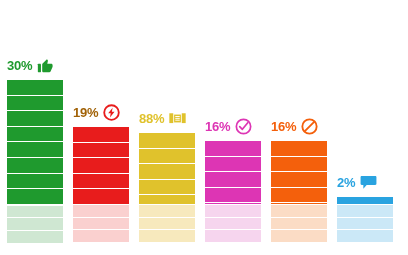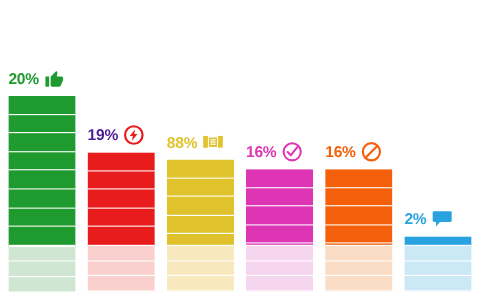--- a/index.html
+++ b/index.html
@@ -81,21 +81,21 @@
         <div class="seg" style="height: 15.6px; background: rgb(31, 154, 46);"></div>
         <div class="seg" style="height: 15.6px; background: rgb(31, 154, 46);"></div>
         <div class="seg" style="height: 15.6px; background: rgb(31, 154, 46);"></div>
         <div class="seg" style="height: 15.6px; background: rgb(31, 154, 46);"></div>
         <div class="seg" style="height: 0.2px; background: rgb(31, 154, 46);"></div>
         <div class="seg" style="height: 12.6px; background: rgb(207, 231, 210);"></div>
         <div class="seg" style="height: 12.6px; background: rgb(207, 231, 210);"></div>
         <div class="seg" style="height: 12.6px; background: rgb(207, 231, 210);"></div>
       </div>
       <div class="bar-label" style="bottom: 169px;">
-        <span class="pct" style="color: rgb(31, 154, 46);">20%</span>
+        <span class="pct" style="color: rgb(31, 154, 46);">30%</span>
         <span class="icon">
           <svg width="17" height="17" viewBox="0 0 24 24">
             <path fill="#1f9a2e" d="M9.2 21.5h8.1c.9 0 1.7-.55 2-1.38l2.6-6.1c.08-.2.12-.42.12-.64v-1.9c0-1.05-.85-1.9-1.9-1.9h-5.6l.85-4.06.03-.28c0-.39-.16-.75-.42-1.01L14.03 3.1 7.9 9.25c-.35.34-.56.82-.56 1.35v9c0 1.05.85 1.9 1.86 1.9z"></path>
             <rect fill="#1f9a2e" x="1.2" y="9.6" width="4.4" height="11.9" rx="0.7"></rect>
           </svg>
         </span>
       </div>
     </div>
     <div class="bar-group" style="left: 73px; bottom: 12px;">
       <div class="bar-col" style="height: 116px;">
@@ -103,21 +103,21 @@
         <div class="seg" style="height: 15.6px; background: rgb(232, 28, 28);"></div>
         <div class="seg" style="height: 15.6px; background: rgb(232, 28, 28);"></div>
         <div class="seg" style="height: 15.6px; background: rgb(232, 28, 28);"></div>
         <div class="seg" style="height: 15.6px; background: rgb(232, 28, 28);"></div>
         <div class="seg" style="height: 12.6px; background: rgb(250, 208, 207);"></div>
         <div class="seg" style="height: 12.6px; background: rgb(250, 208, 207);"></div>
         <div class="seg" style="height: 12.6px; background: rgb(250, 208, 207);"></div>
         <div class="seg" style="height: 0.2px; background: rgb(250, 208, 207);"></div>
       </div>
       <div class="bar-label" style="bottom: 122px;">
-        <span class="pct" style="color: #4c1d95;">19%</span>
+        <span class="pct" style="color: #a16207;">19%</span>
         <span class="icon">
           <svg width="17" height="17" viewBox="0 0 24 24">
             <circle cx="12" cy="12" r="10.3" fill="none" stroke="#e81c1c" stroke-width="2.6"></circle>
             <path fill="#e81c1c" d="M13.6 5.2 7.3 13.1h3.6l-1.1 6 6.5-8.2h-3.8z"></path>
           </svg>
         </span>
       </div>
     </div>
     <div class="bar-group" style="left: 139px; bottom: 12px;">
       <div class="bar-col" style="height: 110px;">

